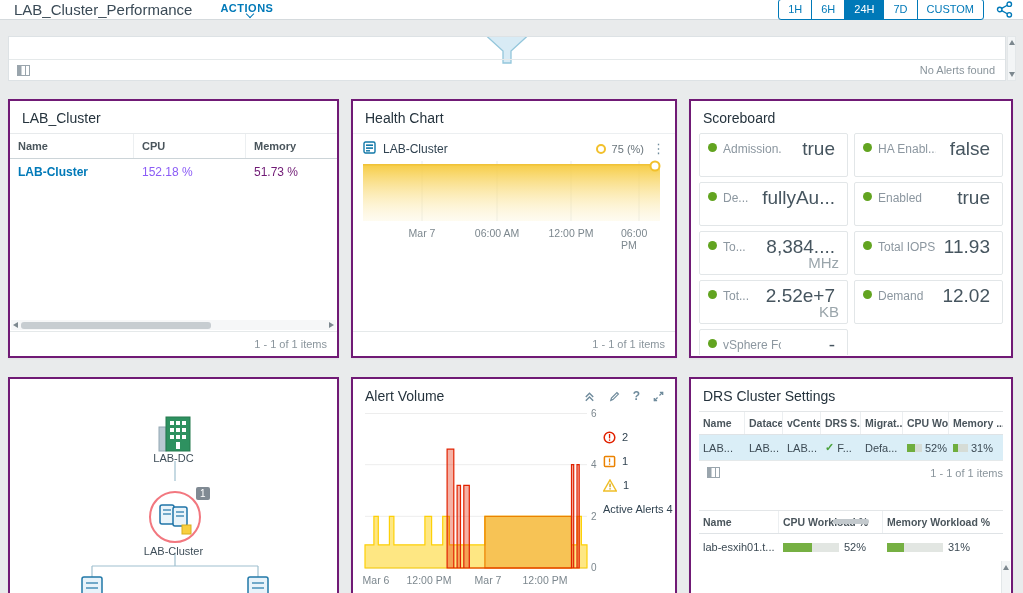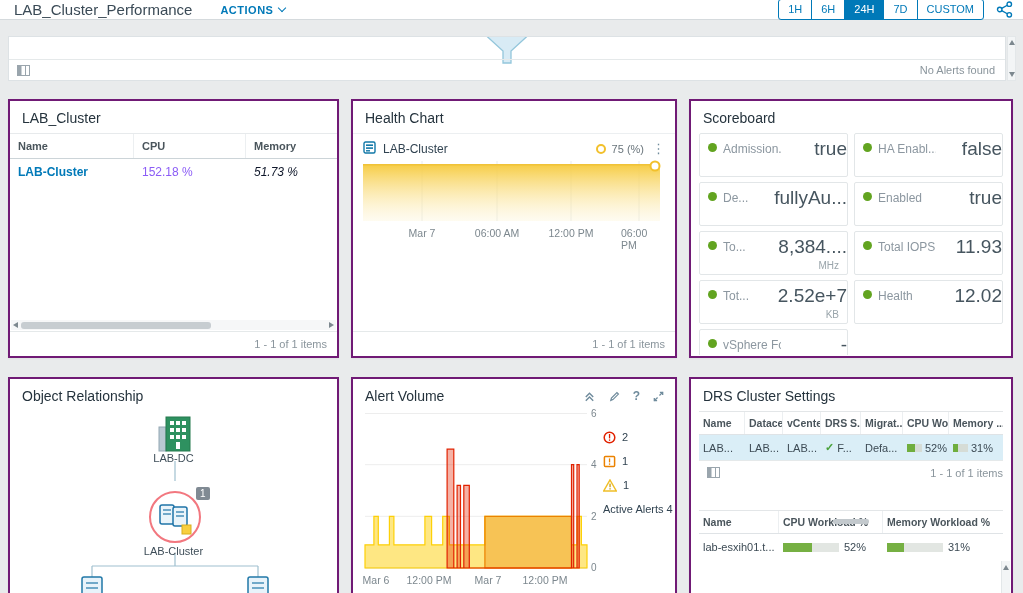--- a/index.html
+++ b/index.html
@@ -5,21 +5,21 @@
   * { box-sizing: border-box; margin: 0; padding: 0; }
   body { margin: 0; background: #d8dbdd; font-family: "Liberation Sans", sans-serif; }
   .page { position: relative; width: 1023px; height: 593px; overflow: hidden;
           background: #e9ebec; font-family: "Liberation Sans", sans-serif; }
 
   
   .topbar { position: absolute; left:0; top:0; width:1023px; height:20px; background:#fff;
             border-bottom:1px solid #d5dadd; display:flex; align-items:center; z-index:5; }
   .page-title { margin-left:14px; font-size:15px; color:#3a4a56; }
   .actions { margin-left:28px; font-size:11px; font-weight:bold; letter-spacing:.5px;
-             color:#0079b8; cursor:pointer; display:flex; align-items:center; }
+             color:#0079b8; cursor:pointer; display:flex; align-items:center;flex-direction:column; }
   .caret { width:6px; height:6px; border-right:1.5px solid #0079b8; border-bottom:1.5px solid #0079b8;
            transform:rotate(45deg); display:inline-block; margin:-3px 0 0 6px; }
   .tb-spacer { flex:1; }
   .time-group { display:flex; margin-right:12px;justify-content:center; }
   .tbtn { min-width:30px; padding:0 9px; height:21px; line-height:19px; text-align:center;
           border:1px solid #0079b8; margin-left:-1px; font-size:11px; color:#0079b8;
           background:#fff; cursor:pointer; }
   .tbtn:first-child { border-radius:3px 0 0 3px; margin-left:0; }
   .tbtn:last-child { border-radius:0 3px 3px 0; }
   .tbtn.sel { background:#0079b8; color:#fff; }
@@ -58,21 +58,21 @@
 
   
   .ct-head, .ct-row { display:grid; grid-template-columns:124px 112px 1fr; }
   .ct-head { border-top:1px solid #e7eaec; border-bottom:1px solid #ccd4d8; }
   .ct-head > div { padding:6px 8px; font-size:11px; font-weight:bold; color:#4a555c;
                    border-right:1px solid #eceff1; }
   .ct-head > div:last-child { border-right:none; }
   .ct-row > div { padding:6px 8px; font-size:12px; }
   .ct-name { color:#0079b8; font-weight:bold; cursor:pointer; }
   .ct-cpu { color:#8b5cf6; }
-  .ct-mem { color:#0f172a;font-style:italic; }
+  .ct-mem { color:#701a75; }
   .hscroll { position:absolute; left:1px; right:1px; bottom:26px; height:10px; background:#f6f7f8; }
   .harrow { position:absolute; top:2px; width:0; height:0; border-top:3.5px solid transparent;
             border-bottom:3.5px solid transparent; }
   .harrow.left { left:2px; border-right:5px solid #7d888f; }
   .harrow.right { right:2px; border-left:5px solid #7d888f; }
   .hthumb { position:absolute; left:10px; top:1.5px; width:190px; height:7px; background:#c7cdd1; border-radius:3px; }
 
   
   .hc-objrow { height:26px; margin-top:2px; padding:0 10px; display:flex; align-items:center; }
   .hc-objname { margin-left:7px; font-size:12px; color:#314351; }
@@ -83,22 +83,22 @@
   .hc-chart { position:absolute; left:10px; top:60px; width:297px; height:60px; }
   .hc-xlabels span { position:absolute; top:126px; transform:translateX(-50%); font-size:10.5px; color:#7c878e; }
 
   
   .sb-grid { position:absolute; left:8px; right:8px; top:32px; bottom:1px; overflow:hidden;
              display:grid; grid-template-columns:1fr 1fr; gap:5px 6px; grid-auto-rows:44px; align-content:start; }
   .card { position:relative; border:1px solid #e2e6e8; border-radius:2px; background:#fff; cursor:pointer; }
   .dot { position:absolute; left:8px; top:9px; width:9px; height:9px; border-radius:50%; background:#62a420; }
   .card-label { position:absolute; left:23px; top:8px; font-size:12px; color:#8c97a0;
                 max-width:58px; white-space:nowrap; overflow:hidden; }
-  .card-value { position:absolute; right:0; top:4px; font-size:19px; color:#46555f; white-space:nowrap; }
-  .card-unit { position:absolute; right:8px; bottom:3px; font-size:10px; color:#9aa5ab; }
+  .card-value { position:absolute; right:12px; top:4px; font-size:19px; color:#46555f; white-space:nowrap; }
+  .card-unit { position:absolute; right:8px; bottom:3px; font-size:15px; color:#9aa5ab; }
 
   
   .or-label { position:absolute; left:0; width:100%; text-align:center; font-size:11px; color:#3f4e59; }
   .or-badge { position:absolute; left:186px; top:108px; background:#808a93; color:#fff; font-size:10px;
               line-height:13px; padding:0 4px; border-radius:2px; cursor:pointer; }
 
   
   .av-toolbar { position:absolute; right:10px; top:10px; display:flex; gap:12px; align-items:center; }
   .av-toolbar .ticon { cursor:pointer; display:flex; color:#6f8b9c; font-size:12px; font-weight:bold; }
   .av-chart { position:absolute; left:12px; top:34px; width:222px; height:158px; }
@@ -296,35 +296,34 @@
         <span class="card-unit"></span>
       </div>
       <div class="card">
         <span class="dot"></span>
         <span class="card-label">Tot...</span>
         <span class="card-value">2.52e+7</span>
         <span class="card-unit">KB</span>
       </div>
       <div class="card">
         <span class="dot"></span>
-        <span class="card-label">Health</span>
+        <span class="card-label">Demand</span>
         <span class="card-value">12.02</span>
         <span class="card-unit"></span>
       </div>
       <div class="card">
         <span class="dot"></span>
         <span class="card-label">vSphere Folder</span>
         <span class="card-value">-</span>
         <span class="card-unit"></span>
       </div>
     </div>
   </section>
 
   <section class="widget" id="w-objrel">
-    <div class="w-title">Object Relationship</div>
     <svg width="331" height="230" viewBox="0 0 331 230" style="position:absolute; left:0; top:30px;">
 
       <g stroke="#9fc0cf" stroke-width="1.2" fill="none">
         <line x1="165" y1="52" x2="165" y2="72"></line>
         <line x1="165" y1="145" x2="165" y2="157"></line>
         <line x1="82" y1="157" x2="248" y2="157"></line>
         <line x1="82" y1="157" x2="82" y2="168"></line>
         <line x1="248" y1="157" x2="248" y2="168"></line>
       </g>
 

